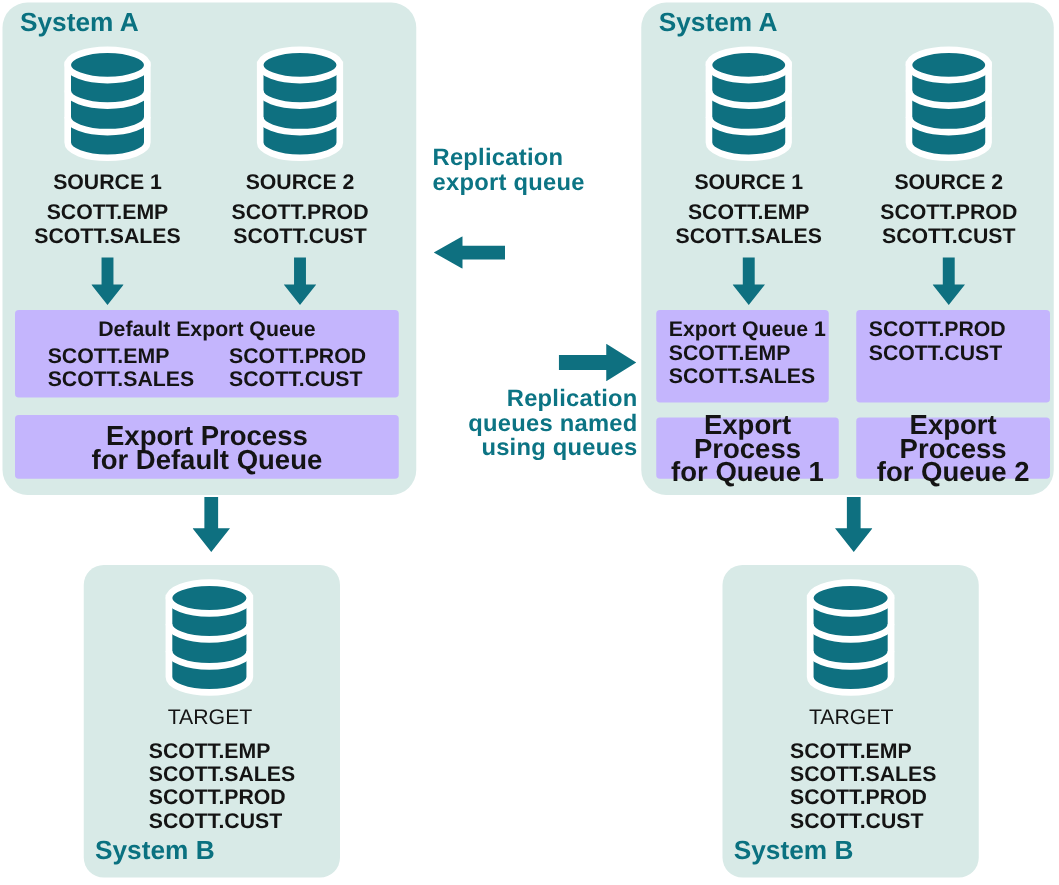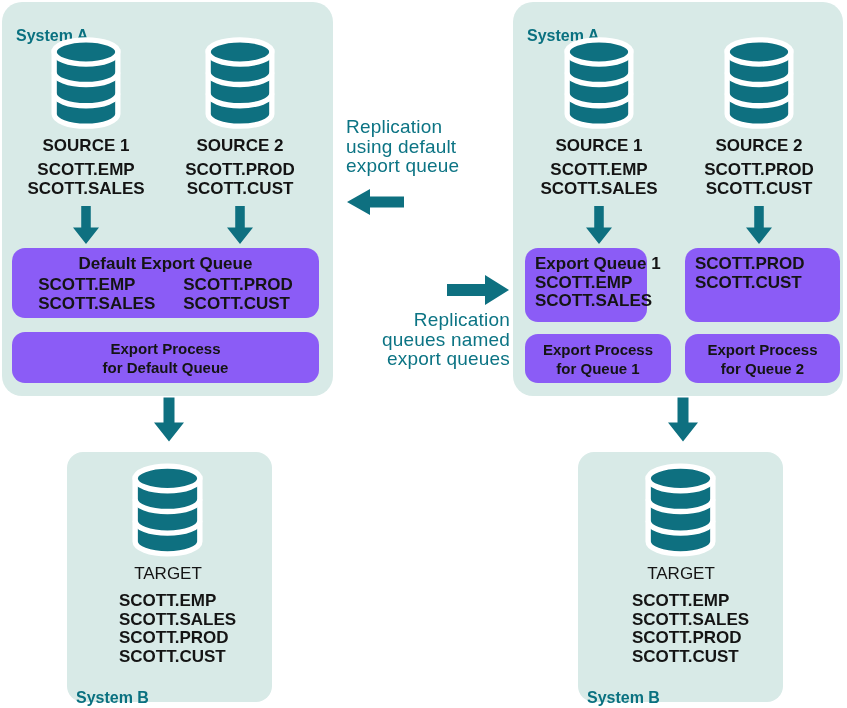--- a/index.html
+++ b/index.html
@@ -1,31 +1,31 @@
 <!DOCTYPE html>
 <html><head>
 <meta charset="utf-8">
 <style>
   html,body{margin:0;padding:0;background:#ffffff;}
   .stage{position:relative;width:847px;height:708px;background:#ffffff;
          font-family:"Liberation Sans",sans-serif;overflow:hidden;}
   .panel{position:absolute;background:#d8eae7;}
   .r20{border-radius:20px;}
   .r16{border-radius:16px;}
-  .sys-title{position:absolute;font-weight:bold;font-size:16px;color:#0a7180;white-space:nowrap;margin-top:20px;}
+  .sys-title{position:absolute;font-weight:bold;font-size:21px;color:#0a7180;white-space:nowrap;}
   .src-name{position:absolute;width:140px;text-align:center;font-weight:bold;font-size:17px;color:#141414;white-space:nowrap;}
   .tbl{position:absolute;width:140px;text-align:center;font-weight:bold;font-size:17px;line-height:18.5px;color:#141414;white-space:nowrap;}
-  .wbox{position:absolute;background:#8b5cf6;border-radius:13px;}
+  .wbox{position:absolute;background:#c4b5fd;border-radius:3px;}
   .wbox-title{text-align:center;font-weight:bold;font-size:17px;color:#141414;padding-top:6px;}
   .qcols{display:flex;justify-content:center;gap:28px;font-weight:bold;font-size:17px;line-height:18.5px;color:#141414;margin-top:2px;}
   .qcol{text-align:left;}
   .proc{display:flex;flex-direction:column;justify-content:center;height:100%;
-        text-align:center;font-weight:bold;font-size:15px;line-height:19px;color:#141414;}
+        text-align:center;font-weight:bold;font-size:22px;line-height:19px;color:#141414;}
   .qleft{padding:7px 0 0 10px;font-weight:bold;font-size:17px;line-height:18.5px;color:#141414;text-align:left;white-space:nowrap;}
-  .mid-label{position:absolute;font-weight:normal;font-size:19px;line-height:19.5px;color:#0c7484;letter-spacing:0.2px;}
+  .mid-label{position:absolute;font-weight:bold;font-size:19px;line-height:19.5px;color:#0c7484;letter-spacing:0.2px;}
   .icon{position:absolute;}
   .fillT{fill:#0e7080;}
   .target-name{position:absolute;width:140px;text-align:center;font-weight:normal;font-size:17px;color:#141414;}
   .target-list{position:absolute;text-align:left;font-weight:bold;font-size:17px;line-height:18.5px;color:#141414;white-space:nowrap;}
 </style>
 </head>
 <body>
 
 <svg width="0" height="0" style="position:absolute" aria-hidden="true">
   <defs>
@@ -113,34 +113,33 @@
       <div>SCOTT.EMP</div>
       <div>SCOTT.SALES</div>
       <div>SCOTT.PROD</div>
       <div>SCOTT.CUST</div>
     </div>
     <div class="sys-title" style="left:9px;top:217px;">System B</div>
   </div>
 
   <div class="mid-label" style="left:346px;top:117px;width:160px;text-align:left;">
     <div>Replication</div>
-    <div>using default</div>
     <div>export queue</div>
   </div>
   <svg class="icon fillT" style="left:347px;top:189px;" width="57" height="26">
       <use href="#arr-left"></use>
     </svg>
 
   <svg class="icon fillT" style="left:447px;top:275px;" width="62" height="30">
       <use href="#arr-right"></use>
     </svg>
   <div class="mid-label" style="left:348px;top:310px;width:162px;text-align:right;">
     <div>Replication</div>
     <div>queues named</div>
-    <div>export queues</div>
+    <div>using queues</div>
   </div>
 
   <div class="panel r20" style="left:513px;top:2px;width:330px;height:394px;">
     <div class="sys-title" style="left:14px;top:5px;">System A</div>
 
     <svg class="icon fillT" style="left:48px;top:34px;" width="76" height="94">
         <use href="#db-cyl"></use>
       </svg>
     <svg class="icon fillT" style="left:208px;top:34px;" width="76" height="94">
         <use href="#db-cyl"></use>
@@ -158,21 +157,21 @@
       <div>SCOTT.CUST</div>
     </div>
 
     <svg class="icon fillT" style="left:73px;top:202px;" width="26" height="42">
         <use href="#arr-down"></use>
       </svg>
     <svg class="icon fillT" style="left:233px;top:202px;" width="26" height="42">
         <use href="#arr-down"></use>
       </svg>
 
-    <div class="wbox" style="left:12px;top:246px;width:122px;height:74px;">
+    <div class="wbox" style="left:12px;top:246px;width:138px;height:74px;">
       <div class="qleft">
         <div>Export Queue 1</div>
         <div>SCOTT.EMP</div>
         <div>SCOTT.SALES</div>
       </div>
     </div>
     <div class="wbox" style="left:172px;top:246px;width:155px;height:74px;">
       <div class="qleft">
         <div>SCOTT.PROD</div>
         <div>SCOTT.CUST</div>

